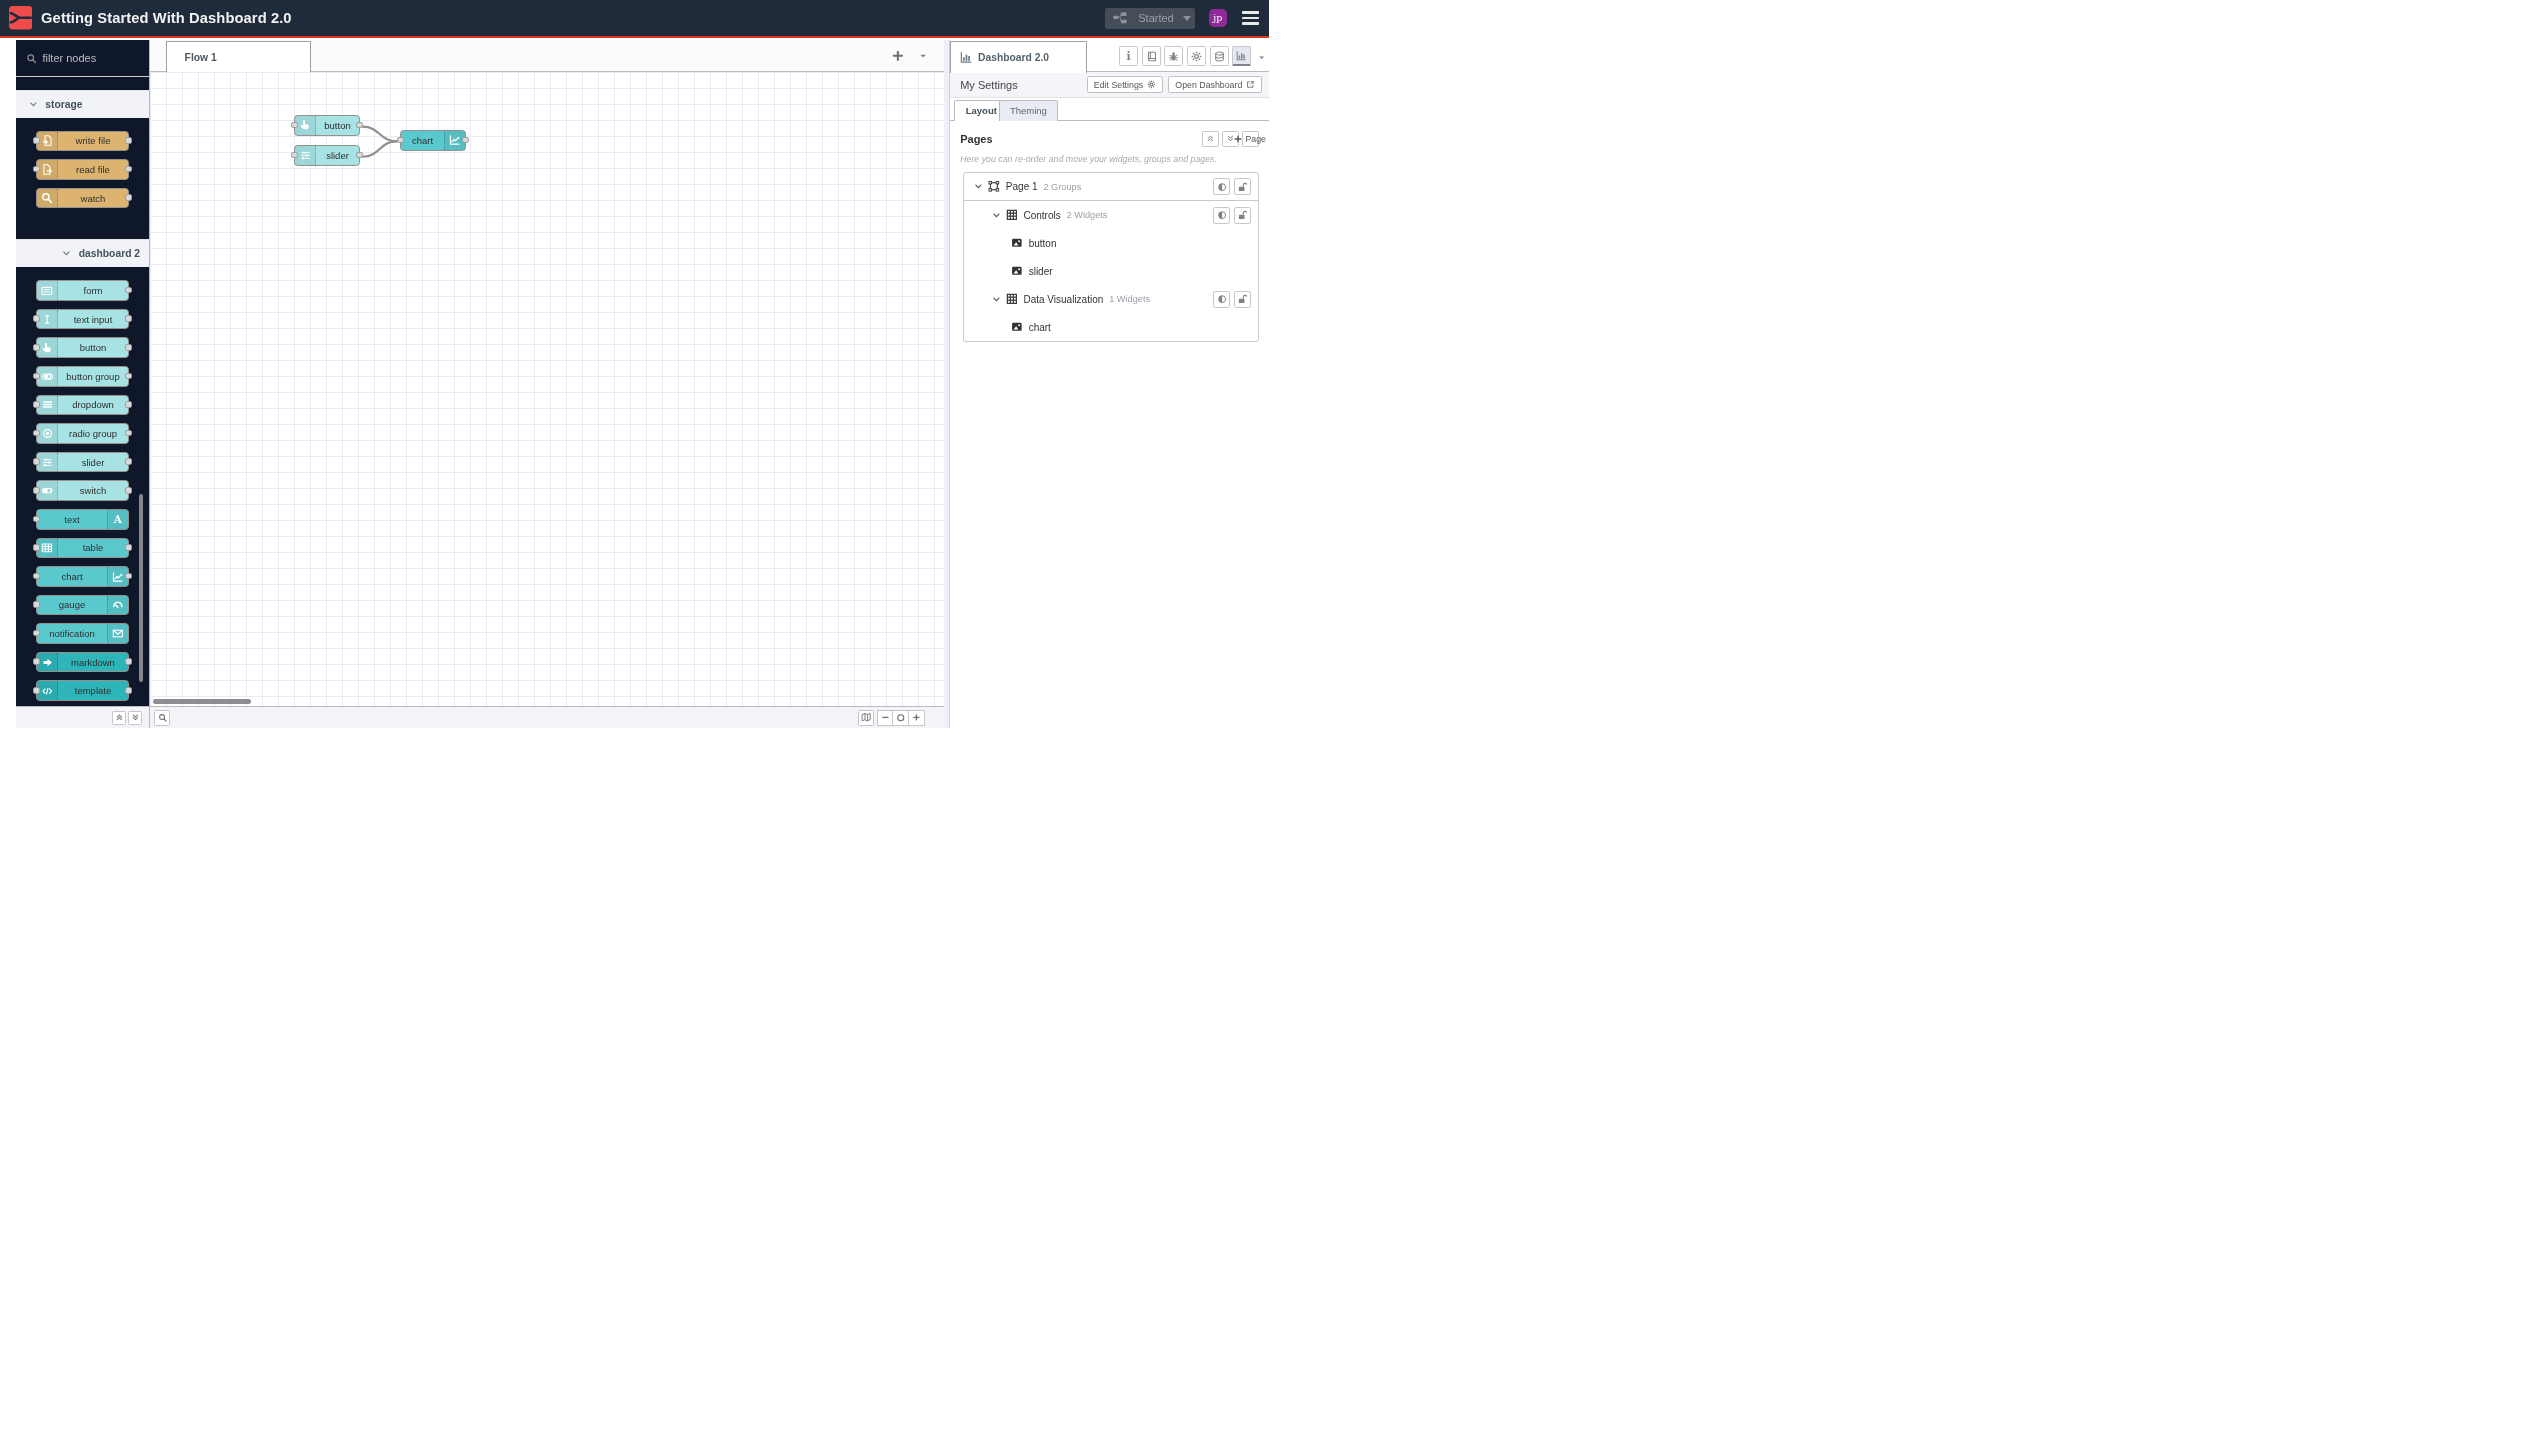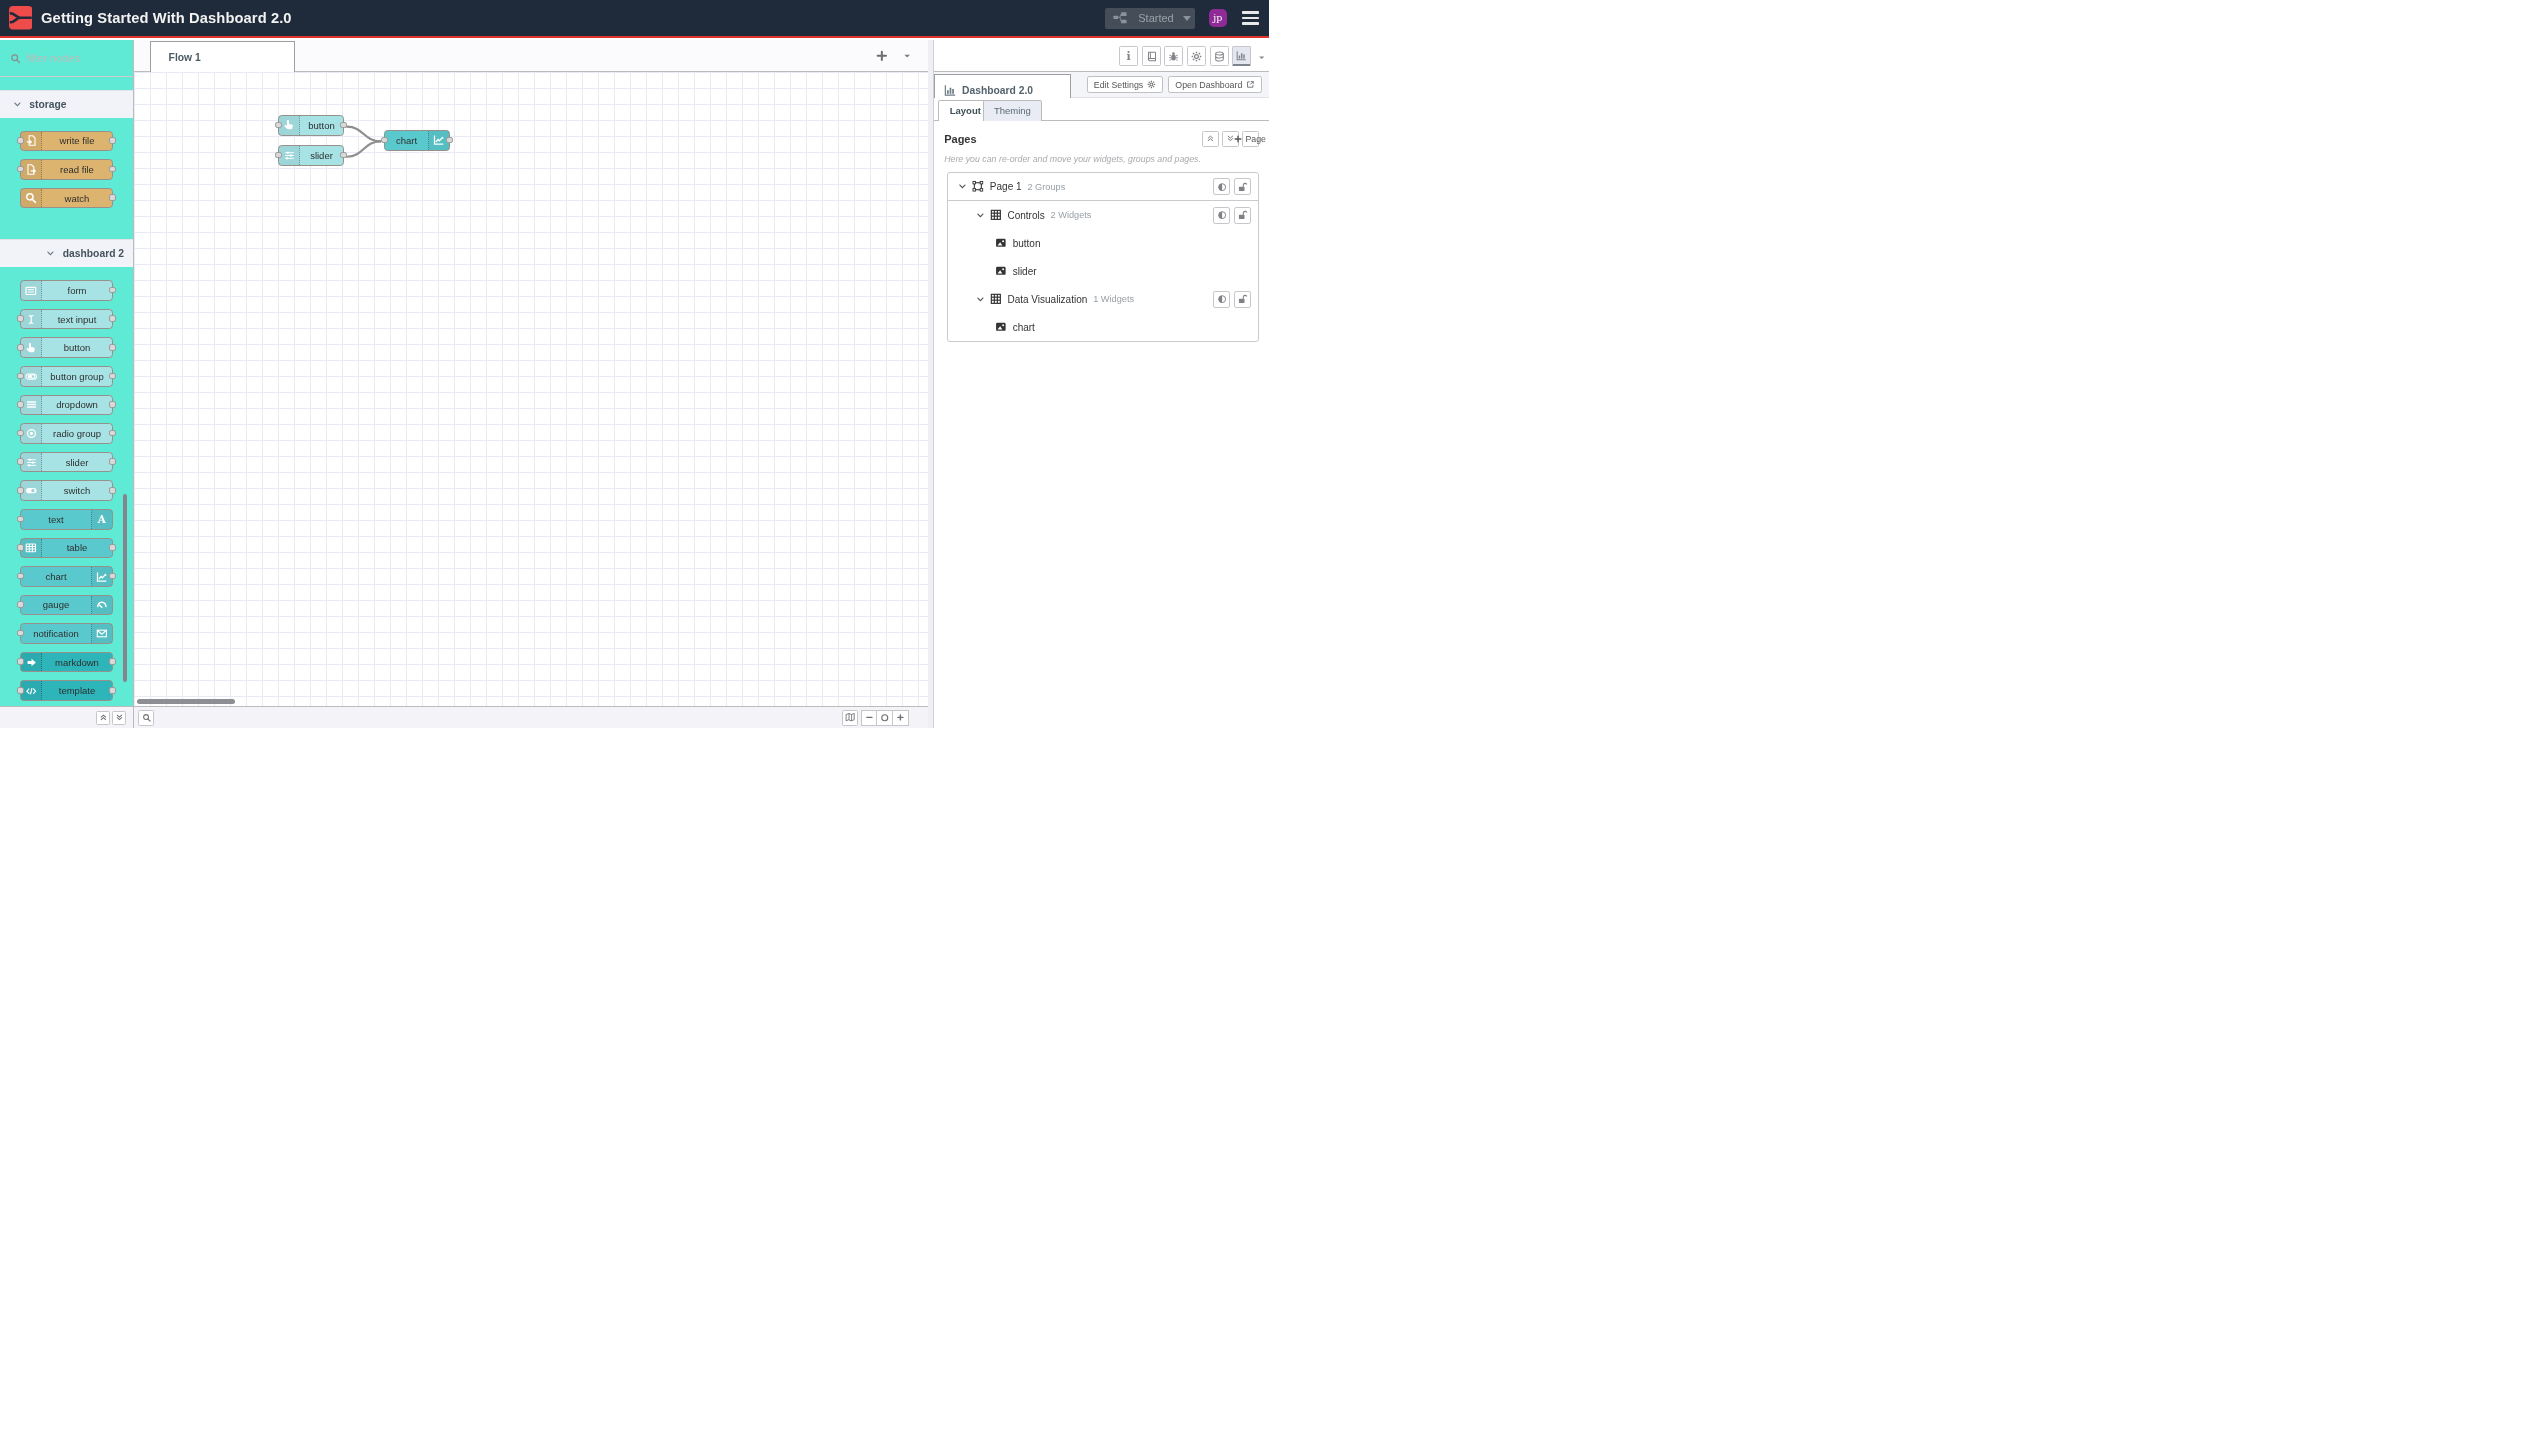--- a/index.html
+++ b/index.html
@@ -21,22 +21,22 @@
   #deploy-btn .dpl-caret { width:0; height:0; border-left:4.4px solid transparent;
     border-right:4.4px solid transparent; border-top:5.1px solid #8a939c; margin-left:4.4px; }
   #avatar { width:18.4px; height:18.4px; border-radius:5.1px; background:#8f2b96; color:#fff;
     font-family:"DejaVu Serif","Liberation Serif",serif; font-size:9.5px;
     display:flex; align-items:center; justify-content:center; }
   #hamburger { display:flex; flex-direction:column; gap:2.2px; padding:2.9px 1.5px; cursor:pointer; }
   #hamburger span { display:block; width:17px; height:2.9px; border-radius:0.7px; background:#e8e8e8; }
 
   
   #main { position:absolute; top:40px; left:0; right:0; bottom:0; display:flex; }
-  #palette { position:relative; width:134px; flex:0 0 134px; background:#5eead4;
-    border-right:0.7px solid #bbb; overflow:hidden; }
+  #palette { position:relative; width:134px; flex:0 0 134px; background:#0f172a;
+    border-right:0.7px solid #bbb; overflow:hidden;margin-left:16px; }
   #canvas-col { position:relative; width:794px; flex:0 0 794px; background:#fff; }
   #sep { flex:0 0 5.9px; background:#eef0f6; border-right:0.7px solid #cfcfd6; }
   #sidebar { position:relative; flex:1; background:#fff; overflow:hidden; }
 
   
   #palette-filter { height:37px; border-bottom:0.7px solid #ccc; display:flex;
     align-items:center; gap:5.9px; padding:0 9.5px; }
   #palette-filter .icon { color:#8e8e8e; }
   #filter-input { border:none; outline:none; flex:1; font-size:11px; color:#666;
     font-family:inherit; min-width:0; background:transparent; }
@@ -98,21 +98,21 @@
     background-size:16px 16px; overflow:hidden; }
   #wires { position:absolute; left:0; top:0; width:100%; height:100%; }
   #grid .rnode { position:absolute; }
   #canvas-hscroll { position:absolute; left:2.9px; bottom:2.2px; width:98px; height:5.1px;
     background:#8d8d94; border-radius:2.9px; }
 
   
   #sb-tabbar { position:relative; height:32px; background:#fff; border-bottom:0.7px solid #bbb; }
   #sb-tab { position:absolute; left:0; top:0.7px; height:32px; width:137px; background:#fff;
     border:0.7px solid #9f9f9f; border-bottom:none; display:flex; align-items:center; gap:5.9px;
-    padding-left:8.8px; font-size:10.3px; font-weight:bold; color:#53626c; cursor:pointer;margin-top:33px; }
+    padding-left:8.8px; font-size:10.3px; font-weight:bold; color:#53626c; cursor:pointer; }
   #sb-tab .icon { color:#6b7a85; }
   #sb-toolbar { position:absolute; right:17.6px; top:5.9px; display:flex; gap:3.7px; align-items:center; }
   .tool-btn { width:19px; height:20.6px; background:#fff; border:0.7px solid #c7c7cc; border-radius:1.5px;
     color:#83838a; display:flex; align-items:center; justify-content:center; cursor:pointer; }
   .tool-btn.active { background:#e4e6f2; border-bottom:2.2px solid #7f8490; }
   #sb-caret { position:absolute; right:2.9px; top:12.5px; color:#88888e; cursor:pointer; }
   .fa-i { font-family:"DejaVu Serif","Liberation Serif",serif; font-weight:bold;
     font-size:11px; line-height:1; }
 
   #sb-dashband { height:26.4px; background:#f4f5f8; border-bottom:0.7px solid #e2e2e6;

